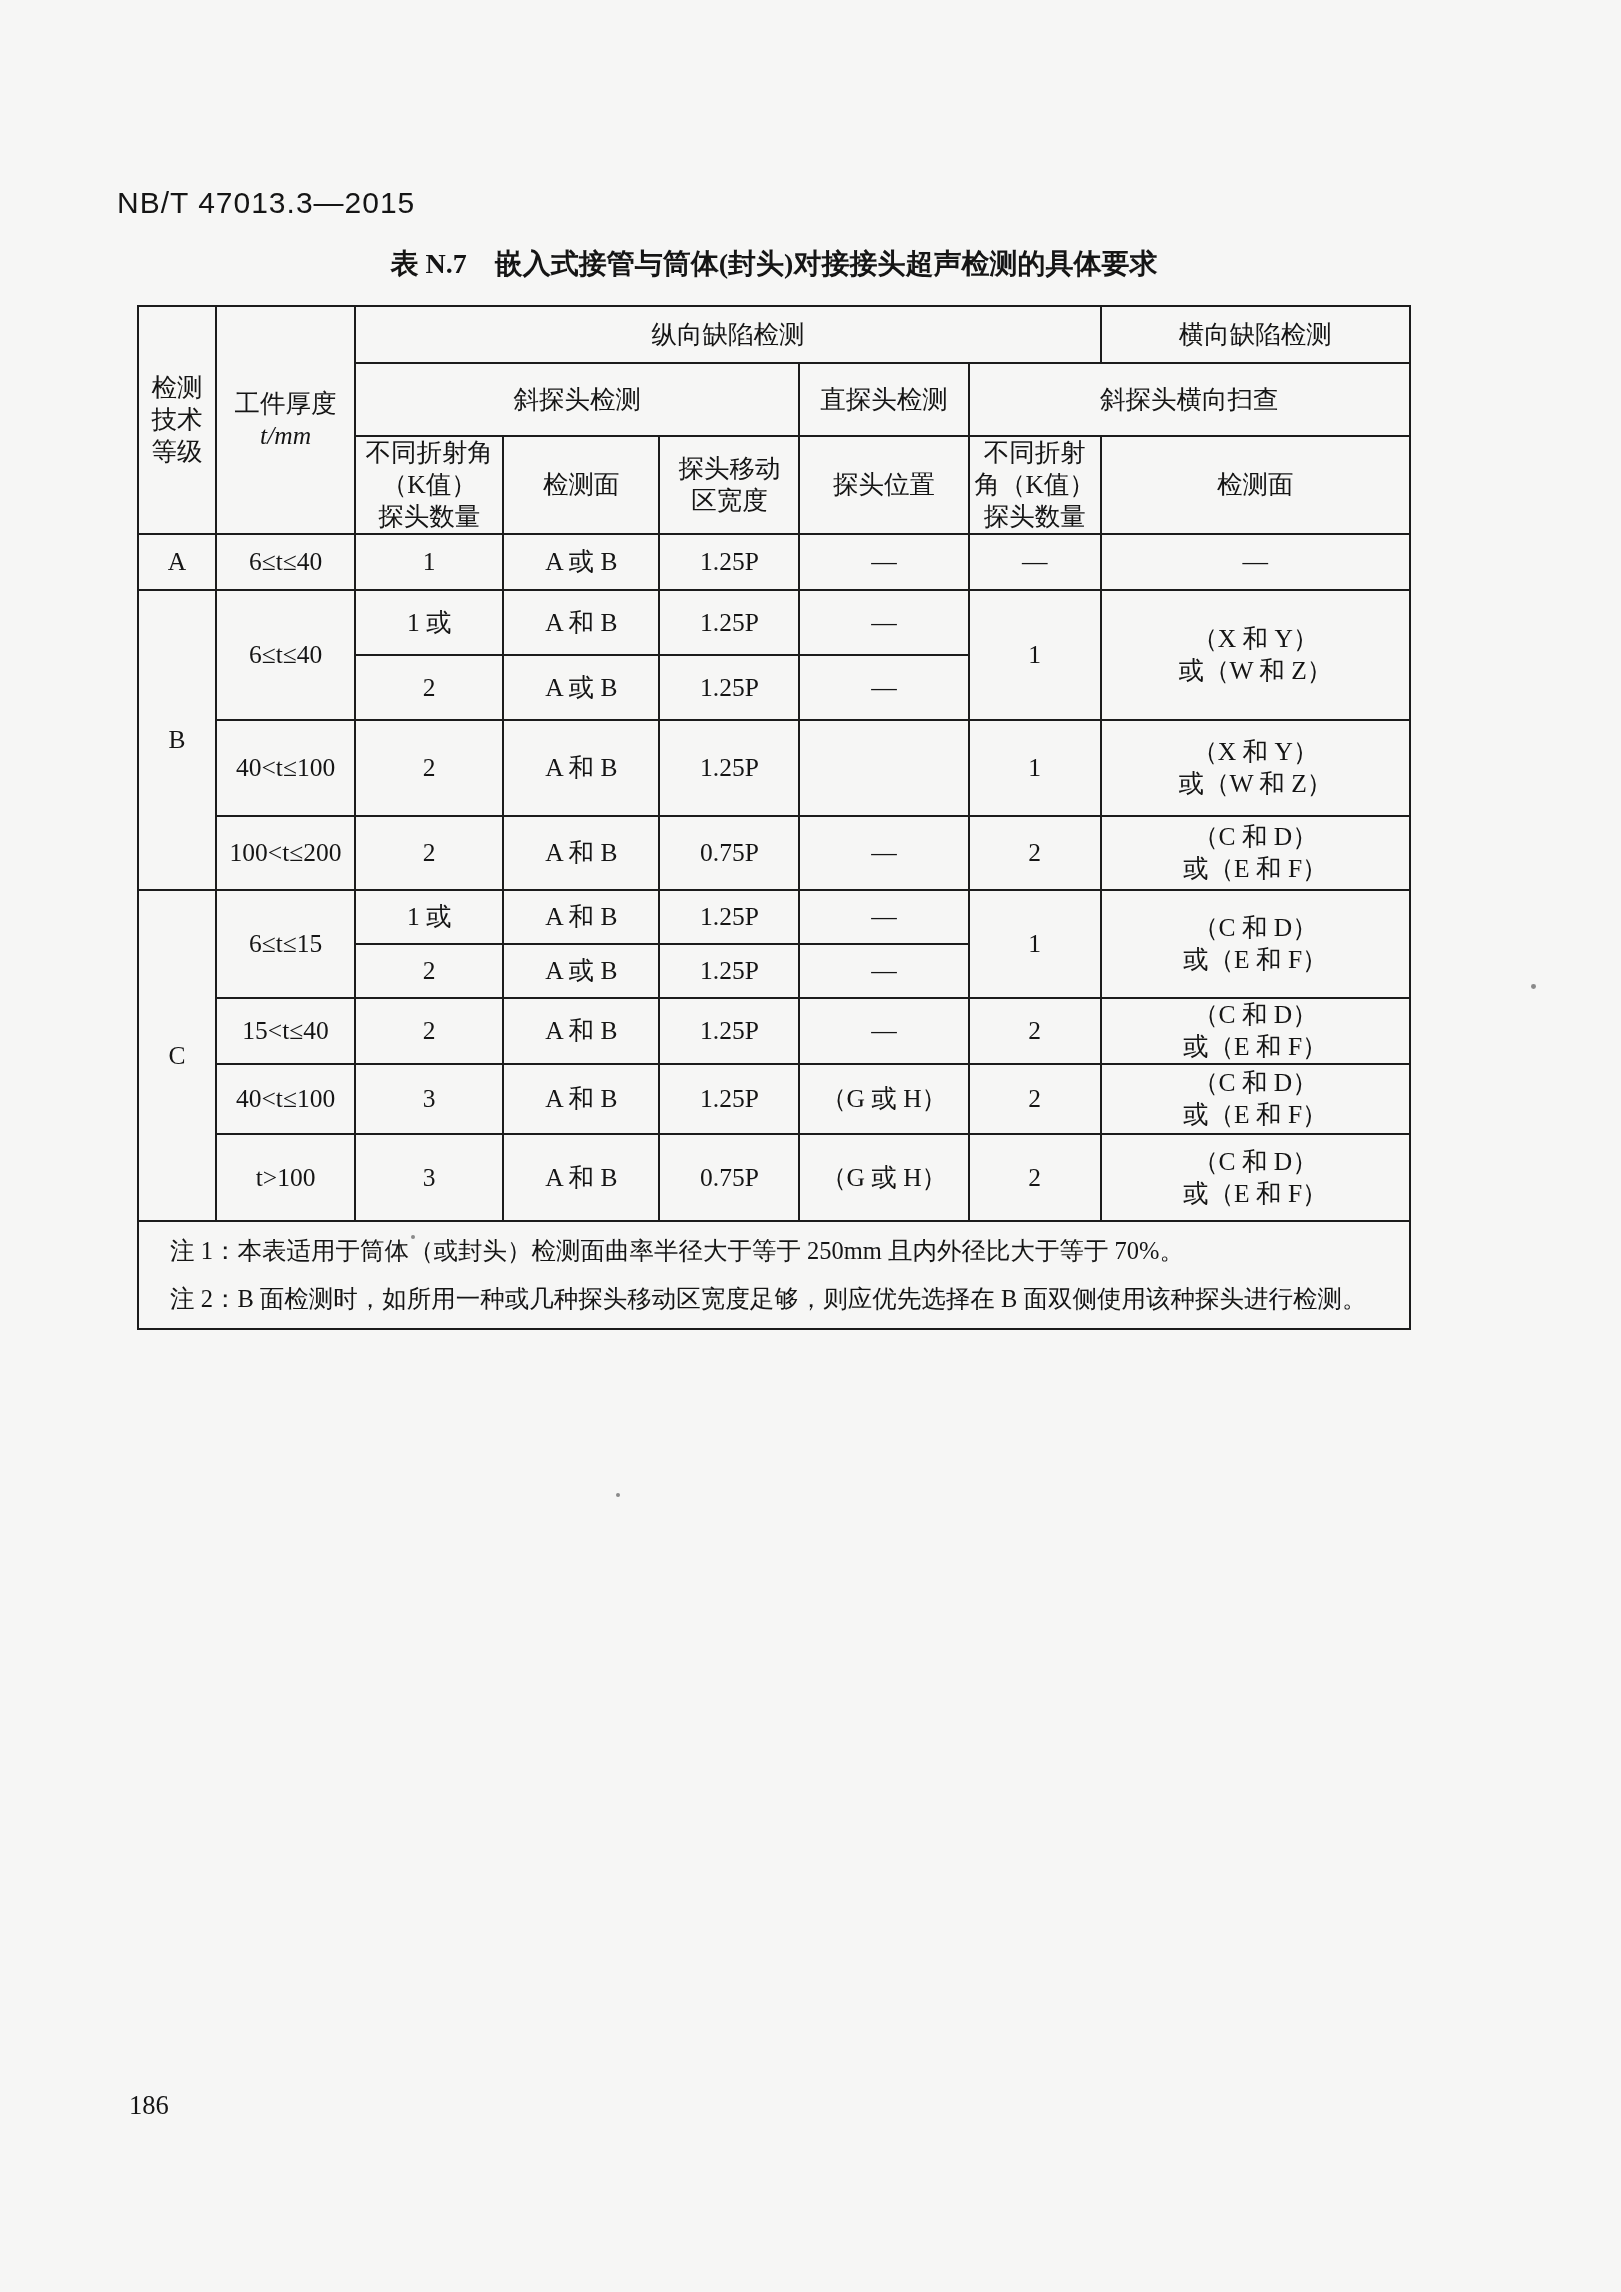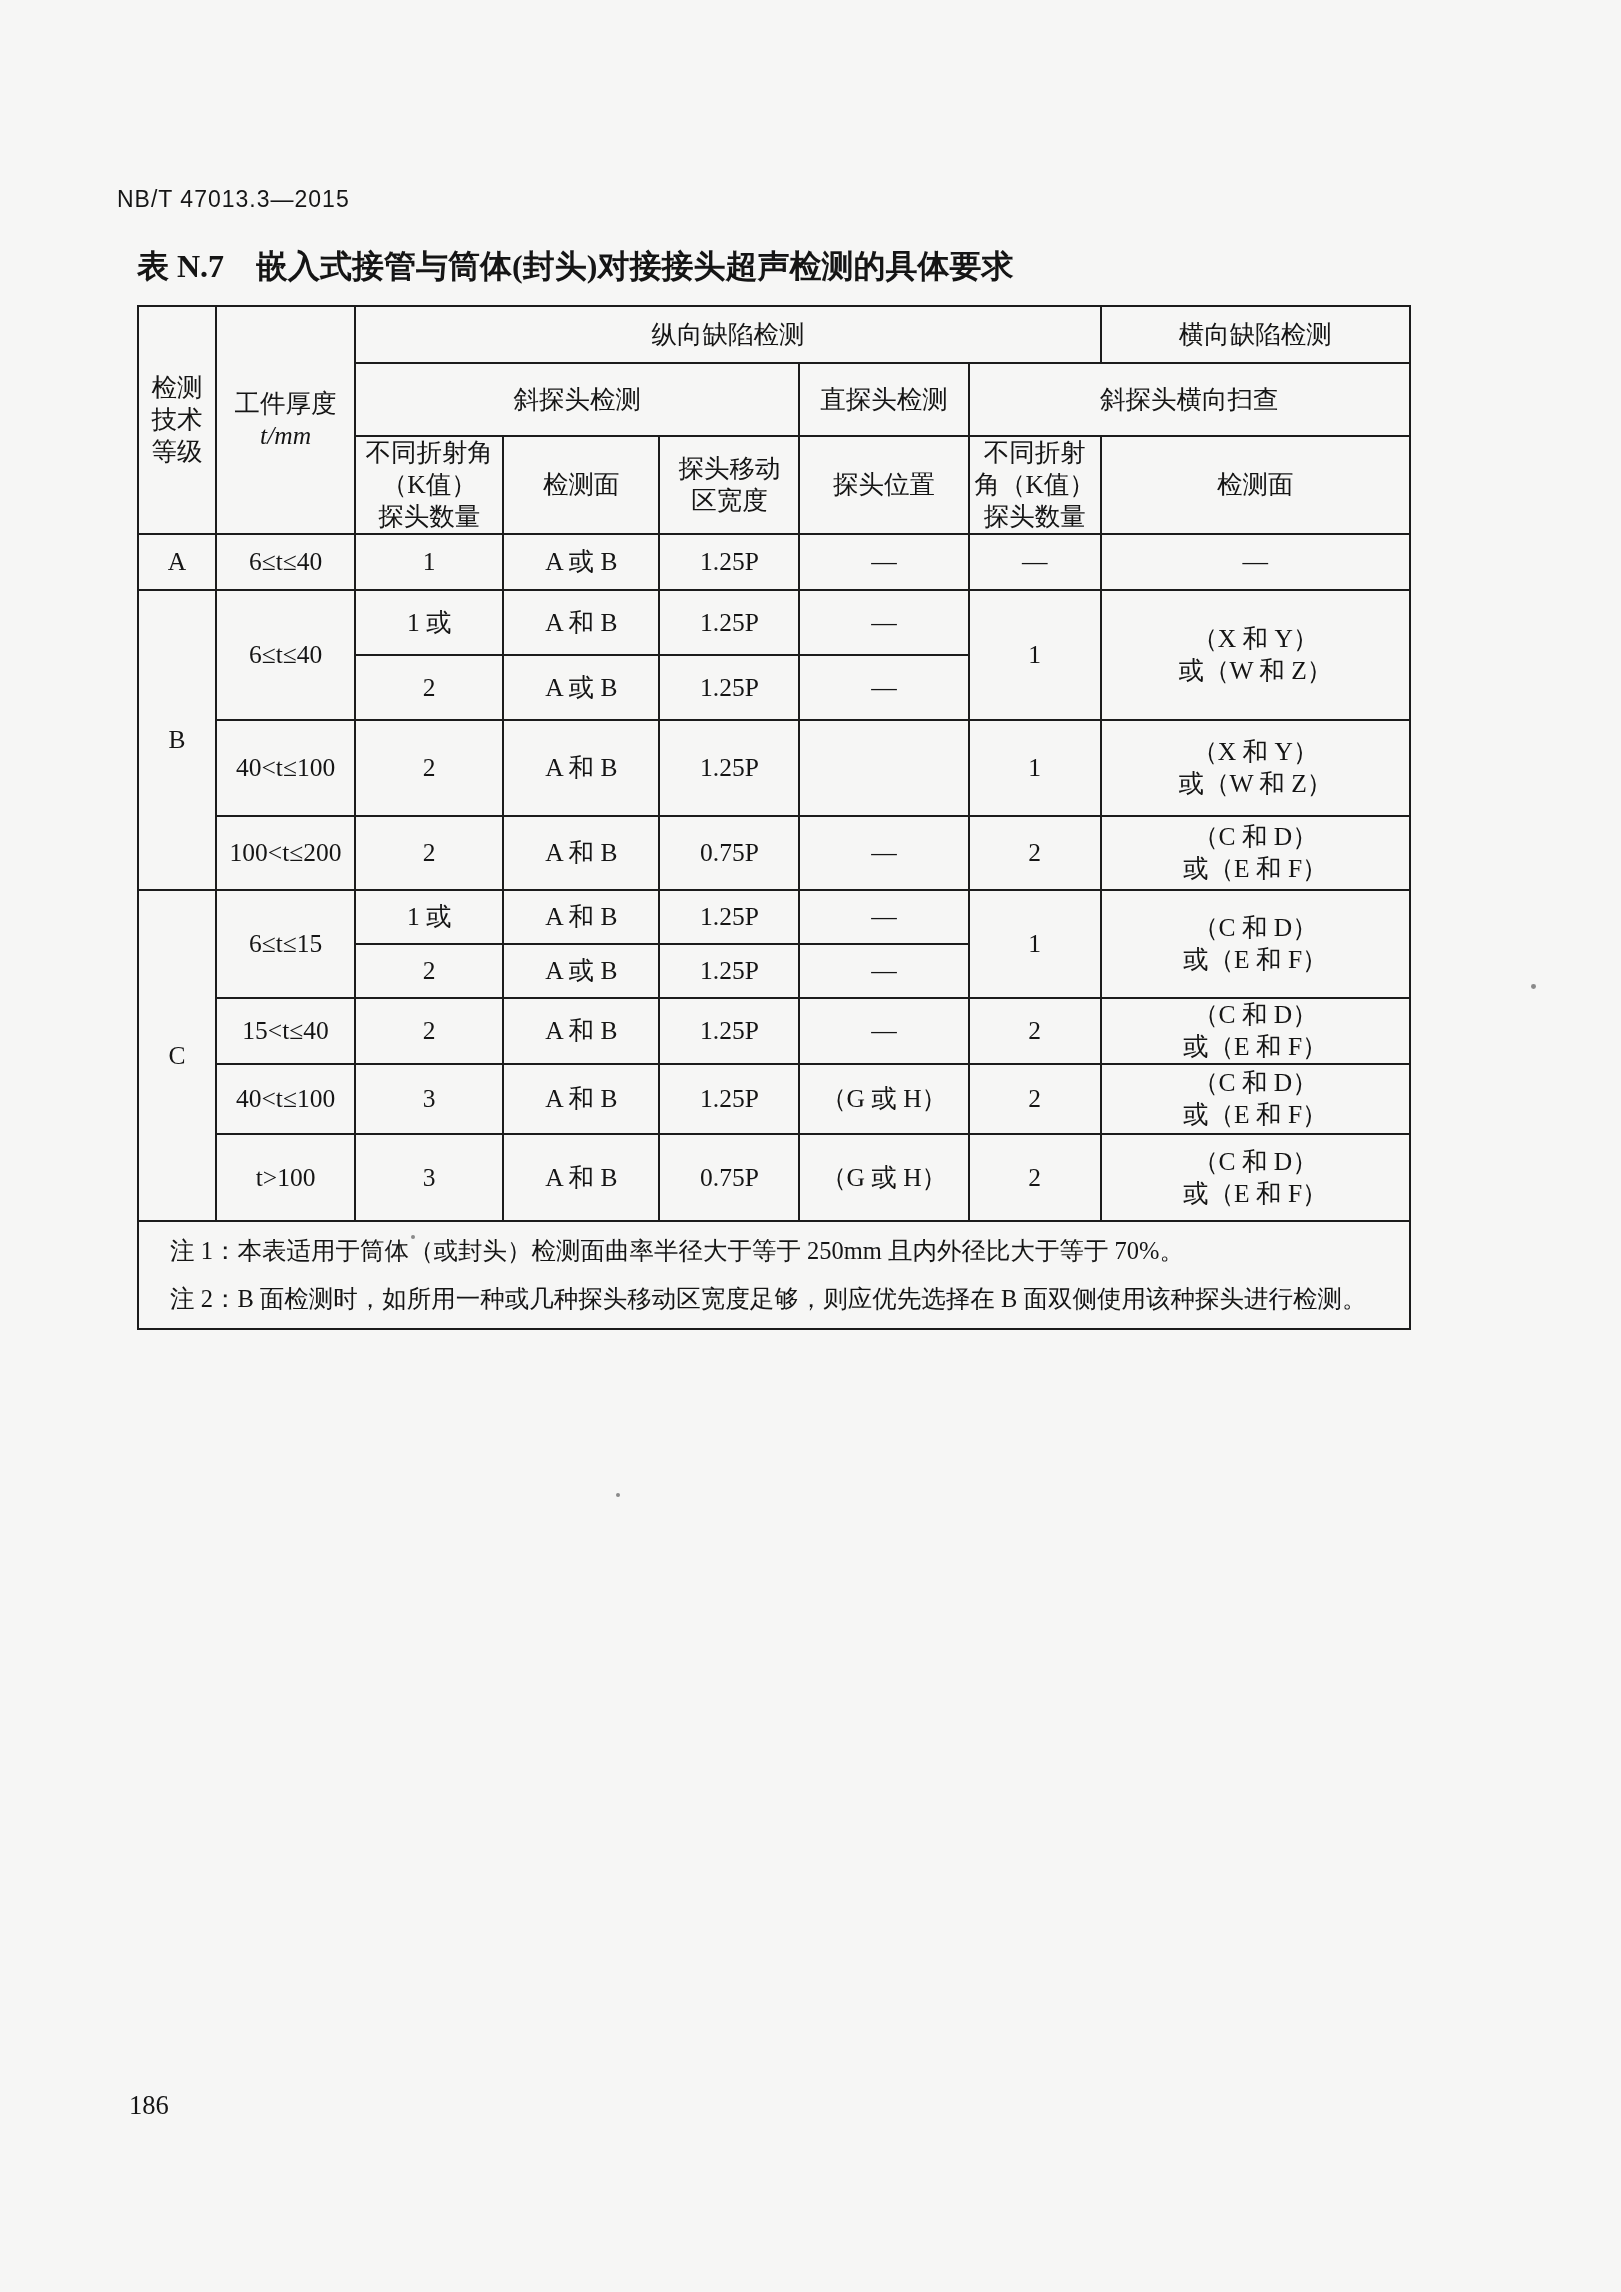--- a/index.html
+++ b/index.html
@@ -7,26 +7,26 @@
     width:1621px;height:2293px;
     background:#f6f6f5;
     font-family:"Liberation Serif","DejaVu Serif",serif;
     color:#151515;
     position:relative;
     overflow:hidden;
   }
   .page{position:absolute;inset:0;}
   .doc-number{
     position:absolute;left:117px;top:186px;
-    font-size:23px;letter-spacing:1px;
+    font-size:30px;letter-spacing:1px;
     font-family:"Liberation Sans","DejaVu Sans",sans-serif;
   }
   .table-title{
     position:absolute;left:137px;top:245px;width:1274px;
-    text-align:left;font-size:32px;font-weight:bold;
+    text-align:center;font-size:28px;font-weight:bold;
   }
   .req-table{
     position:absolute;left:137px;top:305px;
     border-collapse:collapse;table-layout:fixed;
     width:1274px;
     border:2.9px solid #161616;
   }
   .req-table th,.req-table td{
     border:2px solid #1c1c1c;
     padding:0;

